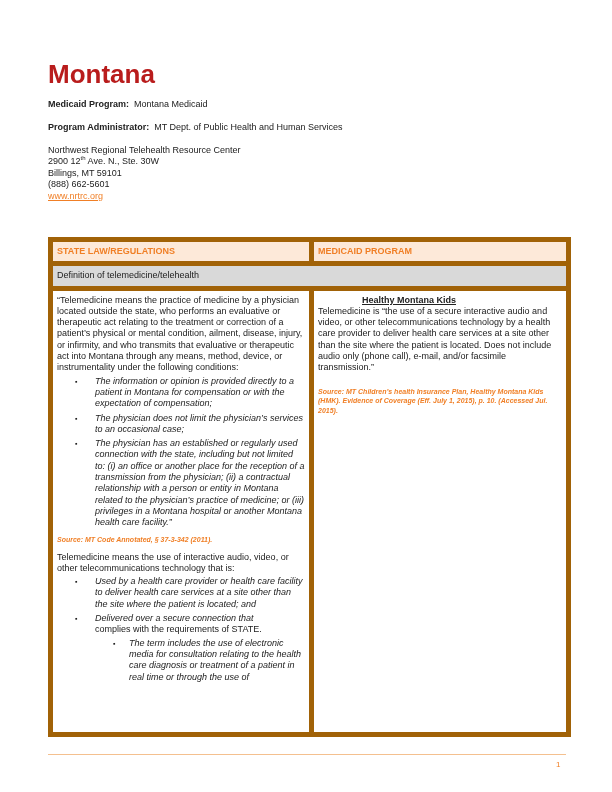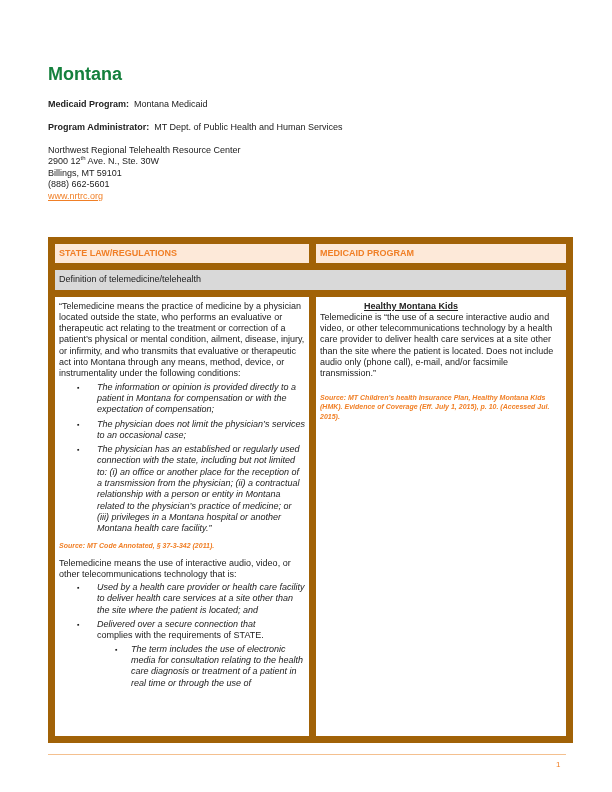--- a/index.html
+++ b/index.html
@@ -1,28 +1,28 @@
 <!DOCTYPE html>
 <html><head>
 <meta charset="utf-8">
 <style>
   * { box-sizing: border-box; margin: 0; padding: 0; }
   html, body { width: 612px; height: 792px; background: #ffffff; overflow: hidden; }
   body { position: relative; font-family: "Liberation Sans", sans-serif; color: #222; font-size: 9px; line-height: 11.3px; }
-  .title { position: absolute; left: 48px; top: 63px; font-size: 18px; line-height: 22px; font-weight: bold; color: #15803d; }
+  .title { position: absolute; left: 48px; top: 63px; font-size: 26px; line-height: 22px; font-weight: bold; color: #b91c1c; }
   .field { position: absolute; left: 48px; font-size: 9px; }
   .field b { font-weight: bold; }
   #f-medicaid { top: 99px; }
   #f-admin { top: 122px; }
   .rtrc { position: absolute; left: 48px; top: 145px; font-size: 9px; line-height: 11.4px; }
   .rtrc b { font-weight: bold; }
   .rtrc a { color: #f07f26; text-decoration: underline; margin-top: 26px; }
   sup { font-size: 6px; line-height: 0; vertical-align: super; }
   table { position: absolute; left: 48px; top: 237px; width: 518px; border-collapse: collapse; table-layout: fixed; }
-  td, th { border: 7px solid #a16207; vertical-align: top; text-align: left; }
+  td, th { border: 5px solid #a16207; vertical-align: top; text-align: left; }
   th { background: #fde9d9; color: #f07f26; font-weight: bold; font-size: 9px; padding: 4px 4px; height: 18px; }
   .defrow td { background: #d9d9d9; padding: 4px 4px; height: 21px; font-size: 9px; }
   .body td { padding: 4px 4px 0 4px; height: 446px; font-size: 9px; line-height: 11.3px; }
   ul { list-style: none; margin: 0; padding: 0; font-style: italic; }
   li { position: relative; padding-left: 38px; margin: 2px 0 3px 0; }
   li .bullet { position: absolute; left: 18px; top: 0; font-size: 7px; }
   li.sub { padding-left: 72px; }
   li.sub .bullet { left: 56px; }
   .src { color: #f07f26; font-style: italic; font-weight: bold; font-size: 7px; line-height: 9px; margin: 6px 0 8px 0; }
   .src2 { color: #f07f26; font-style: italic; font-weight: bold; font-size: 7px; line-height: 9.5px; margin-top: 13px; }

